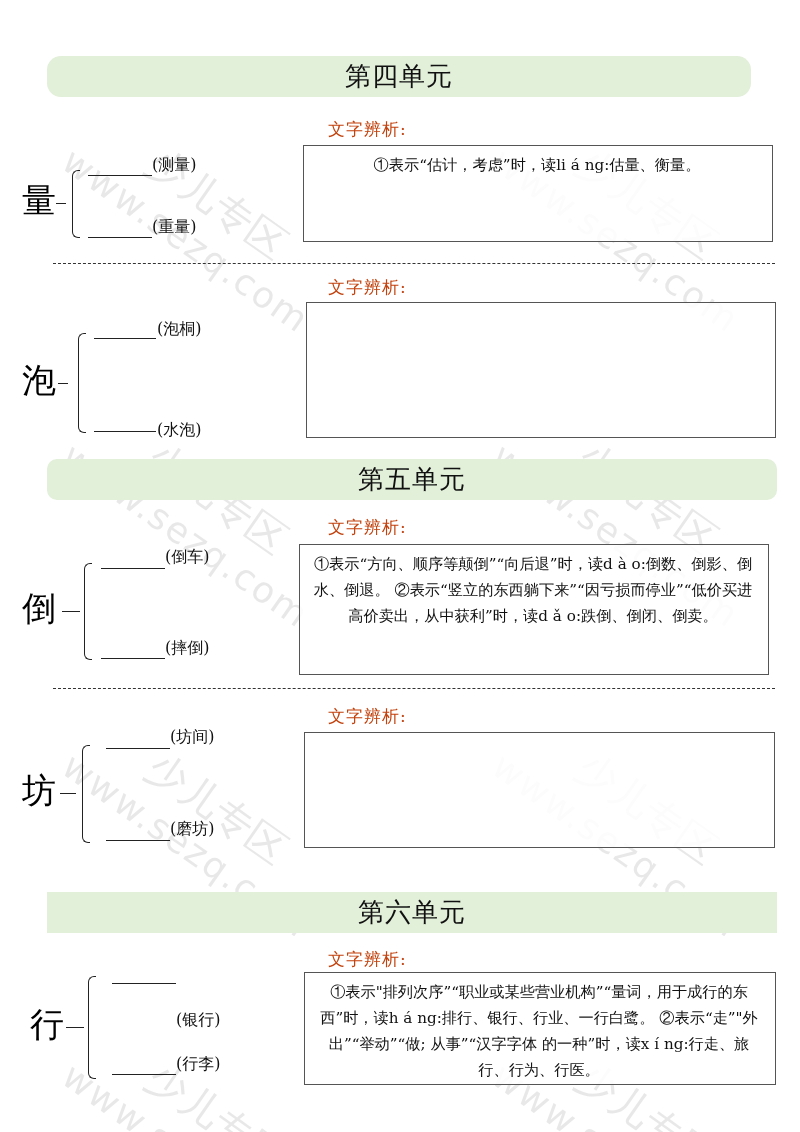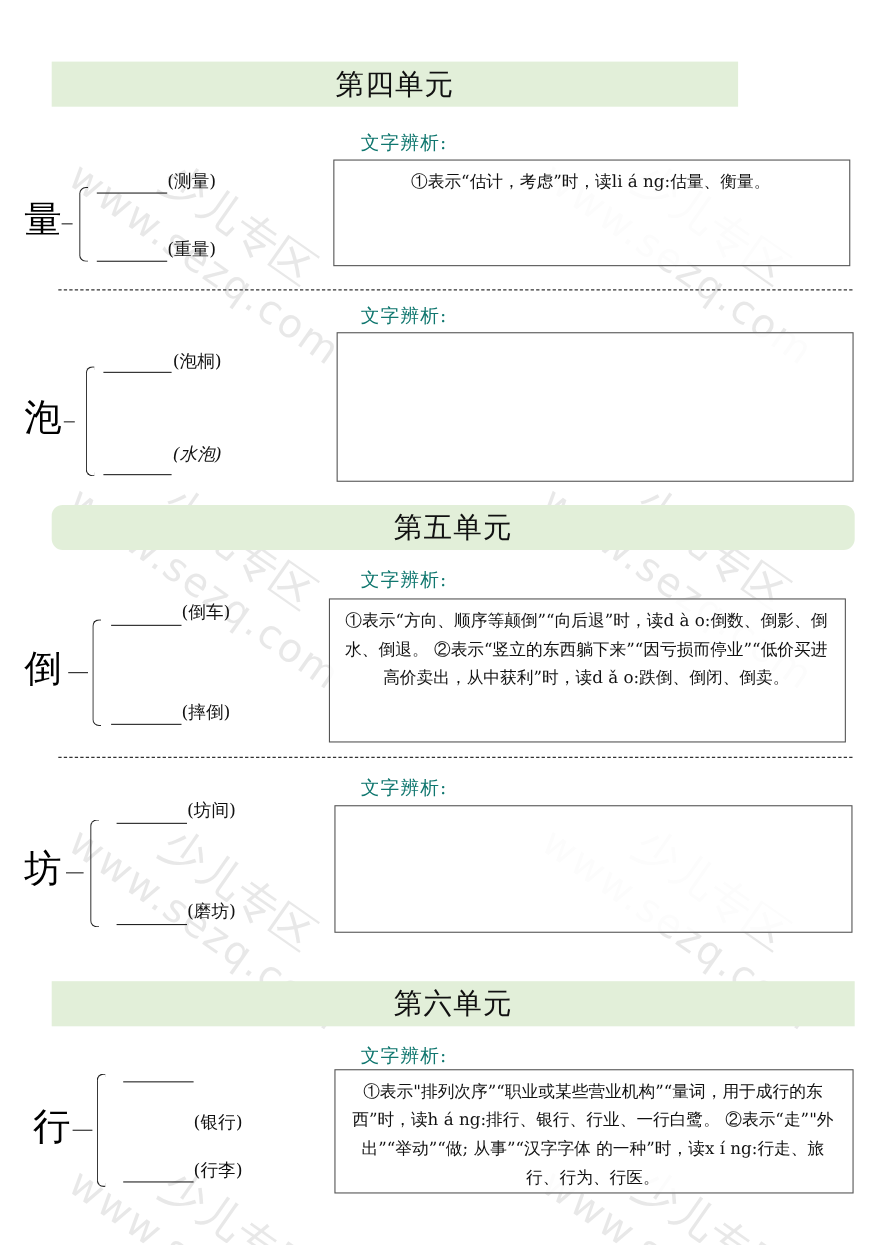--- a/index.html
+++ b/index.html
@@ -11,21 +11,21 @@
   .unit-bar {
     position:absolute; left:47px; height:41px; background:#e2efd9;
     display:flex; align-items:center; justify-content:center;
     font-size:26px; letter-spacing:1px; color:#111;
   }
   .divider {
     position:absolute; left:53px; width:722px; height:0;
     border-top:1.5px dashed #333;
   }
   .analysis-label {
-    position:absolute; color:#0f766e; font-size:17px; letter-spacing:1px;
+    position:absolute; color:#c2410c; font-size:17px; letter-spacing:1px;
   }
   .def-box {
     position:absolute; border:1px solid #555; background:rgba(255,255,255,0.85);
     box-sizing:border-box; padding:4px 10px 4px 8px;
     font-size:15.2px; line-height:26px; color:#111;
   }
   .def-box p { margin:2px;text-align:center; }
   .char {
     position:absolute; font-size:34px; line-height:40px; color:#000;
   }
@@ -78,21 +78,21 @@
 </div>
 <div class="wm" style="left:110px;top:1010px;transform:rotate(35deg);">
   <span class="cn">少儿专区</span>
   <span class="en">www.sezq.com</span>
 </div>
 <div class="wm" style="left:540px;top:1010px;transform:rotate(35deg);">
   <span class="cn">少儿专区</span>
   <span class="en">www.sezq.com</span>
 </div>
 
-<div class="unit-bar" style="top:56px;width:624px;">第四单元</div>
+<div class="unit-bar" style="top:56px;width:704px;border-radius:14px;">第四单元</div>
 
 <div class="analysis-label" style="left:328px;top:118px;">文字辨析:</div>
 <div class="char" style="left:22px;top:180px;">量</div>
 <div class="tick" style="left:56px;top:203px;width:10px;"></div>
 <div class="bracket" style="left:72px;top:170px;height:68px;"></div>
 <div class="blank-line" style="left:88px;top:175px;width:64px;"></div>
 <div class="word" style="left:152px;top:155px;">(测量)</div>
 <div class="blank-line" style="left:88px;top:237px;width:64px;"></div>
 <div class="word" style="left:152px;top:217px;">(重量)</div>
 <div class="def-box" style="left:303px;top:145px;width:470px;height:97px;">
@@ -101,21 +101,21 @@
 
 <div class="divider" style="top:263px;"></div>
 
 <div class="analysis-label" style="left:328px;top:276px;">文字辨析:</div>
 <div class="char" style="left:22px;top:360px;">泡</div>
 <div class="tick" style="left:58px;top:383px;width:10px;"></div>
 <div class="bracket" style="left:78px;top:333px;height:100px;"></div>
 <div class="blank-line" style="left:94px;top:338px;width:62px;"></div>
 <div class="word" style="left:157px;top:319px;">(泡桐)</div>
 <div class="blank-line" style="left:94px;top:431px;width:62px;"></div>
-<div class="word" style="left:157px;top:403px;font-style:italic;">(水泡)</div>
+<div class="word" style="left:157px;top:420px;">(水泡)</div>
 <div class="def-box" style="left:306px;top:302px;width:470px;height:136px;">
 </div>
 
 <div class="unit-bar" style="top:459px;width:730px;border-radius:10px;">第五单元</div>
 
 <div class="analysis-label" style="left:328px;top:516px;">文字辨析:</div>
 <div class="char" style="left:22px;top:588px;">倒</div>
 <div class="tick" style="left:62px;top:611px;width:18px;"></div>
 <div class="bracket" style="left:84px;top:563px;height:97px;"></div>
 <div class="blank-line" style="left:101px;top:568px;width:64px;"></div>

